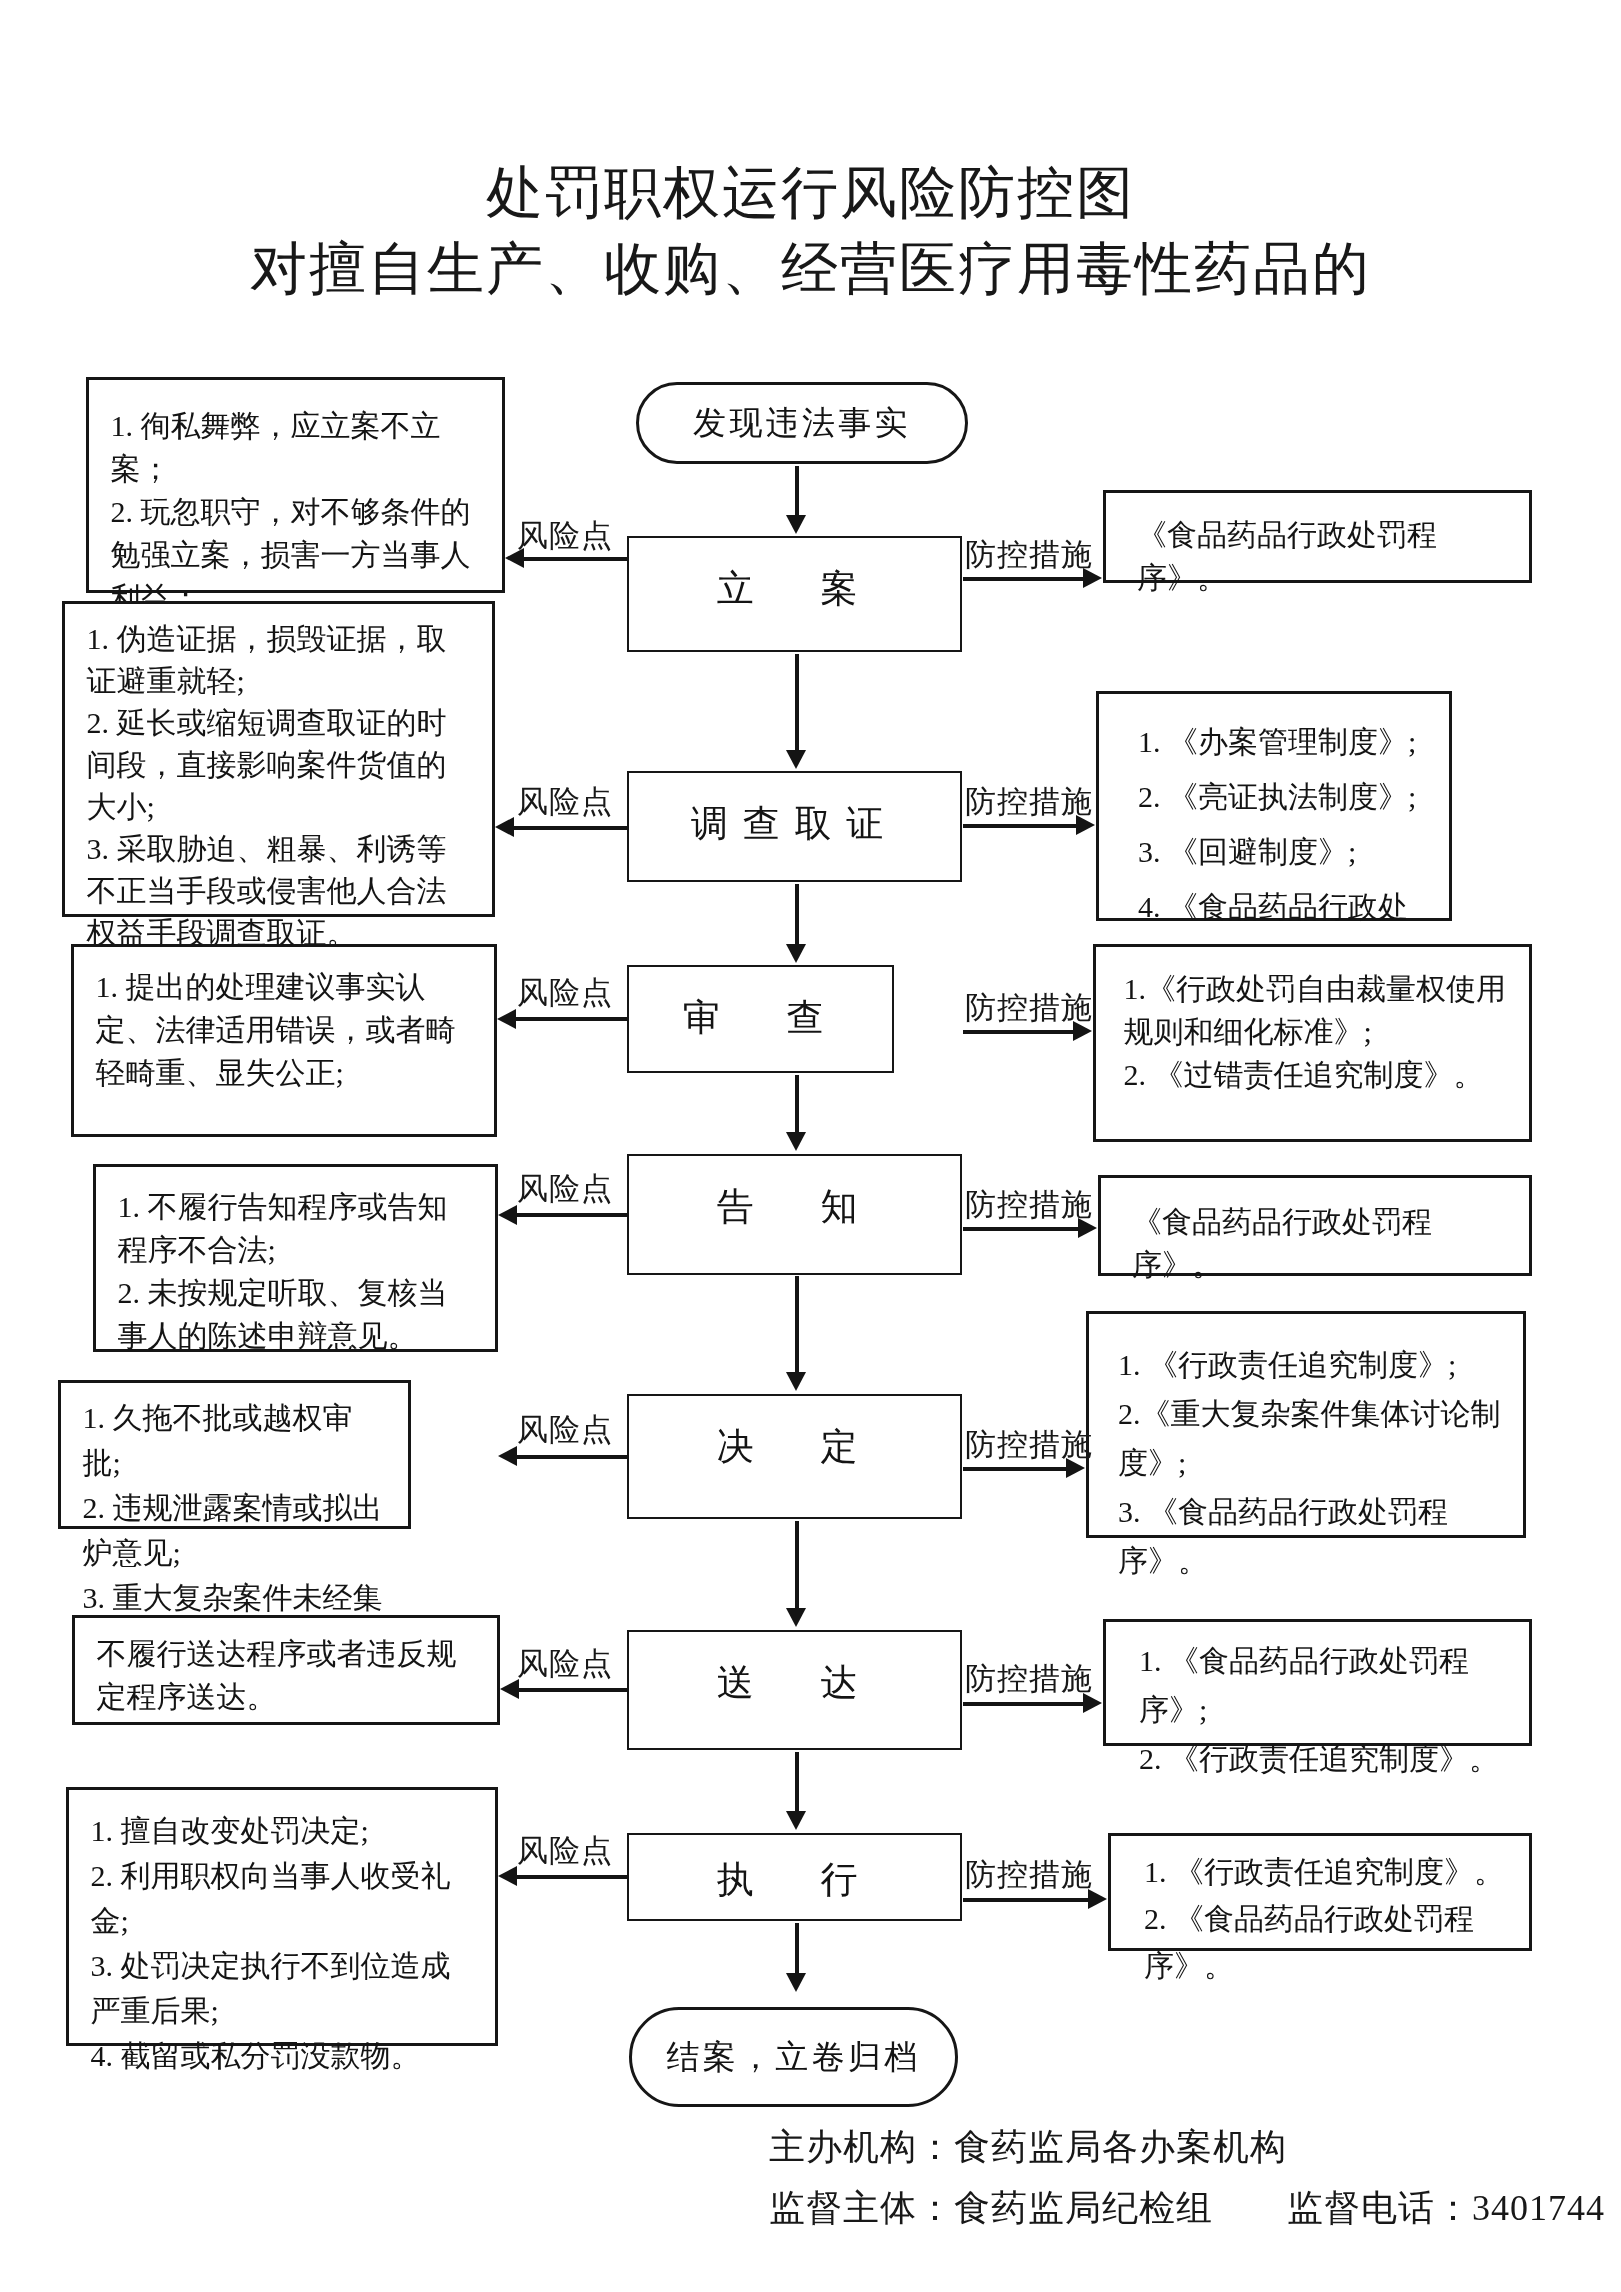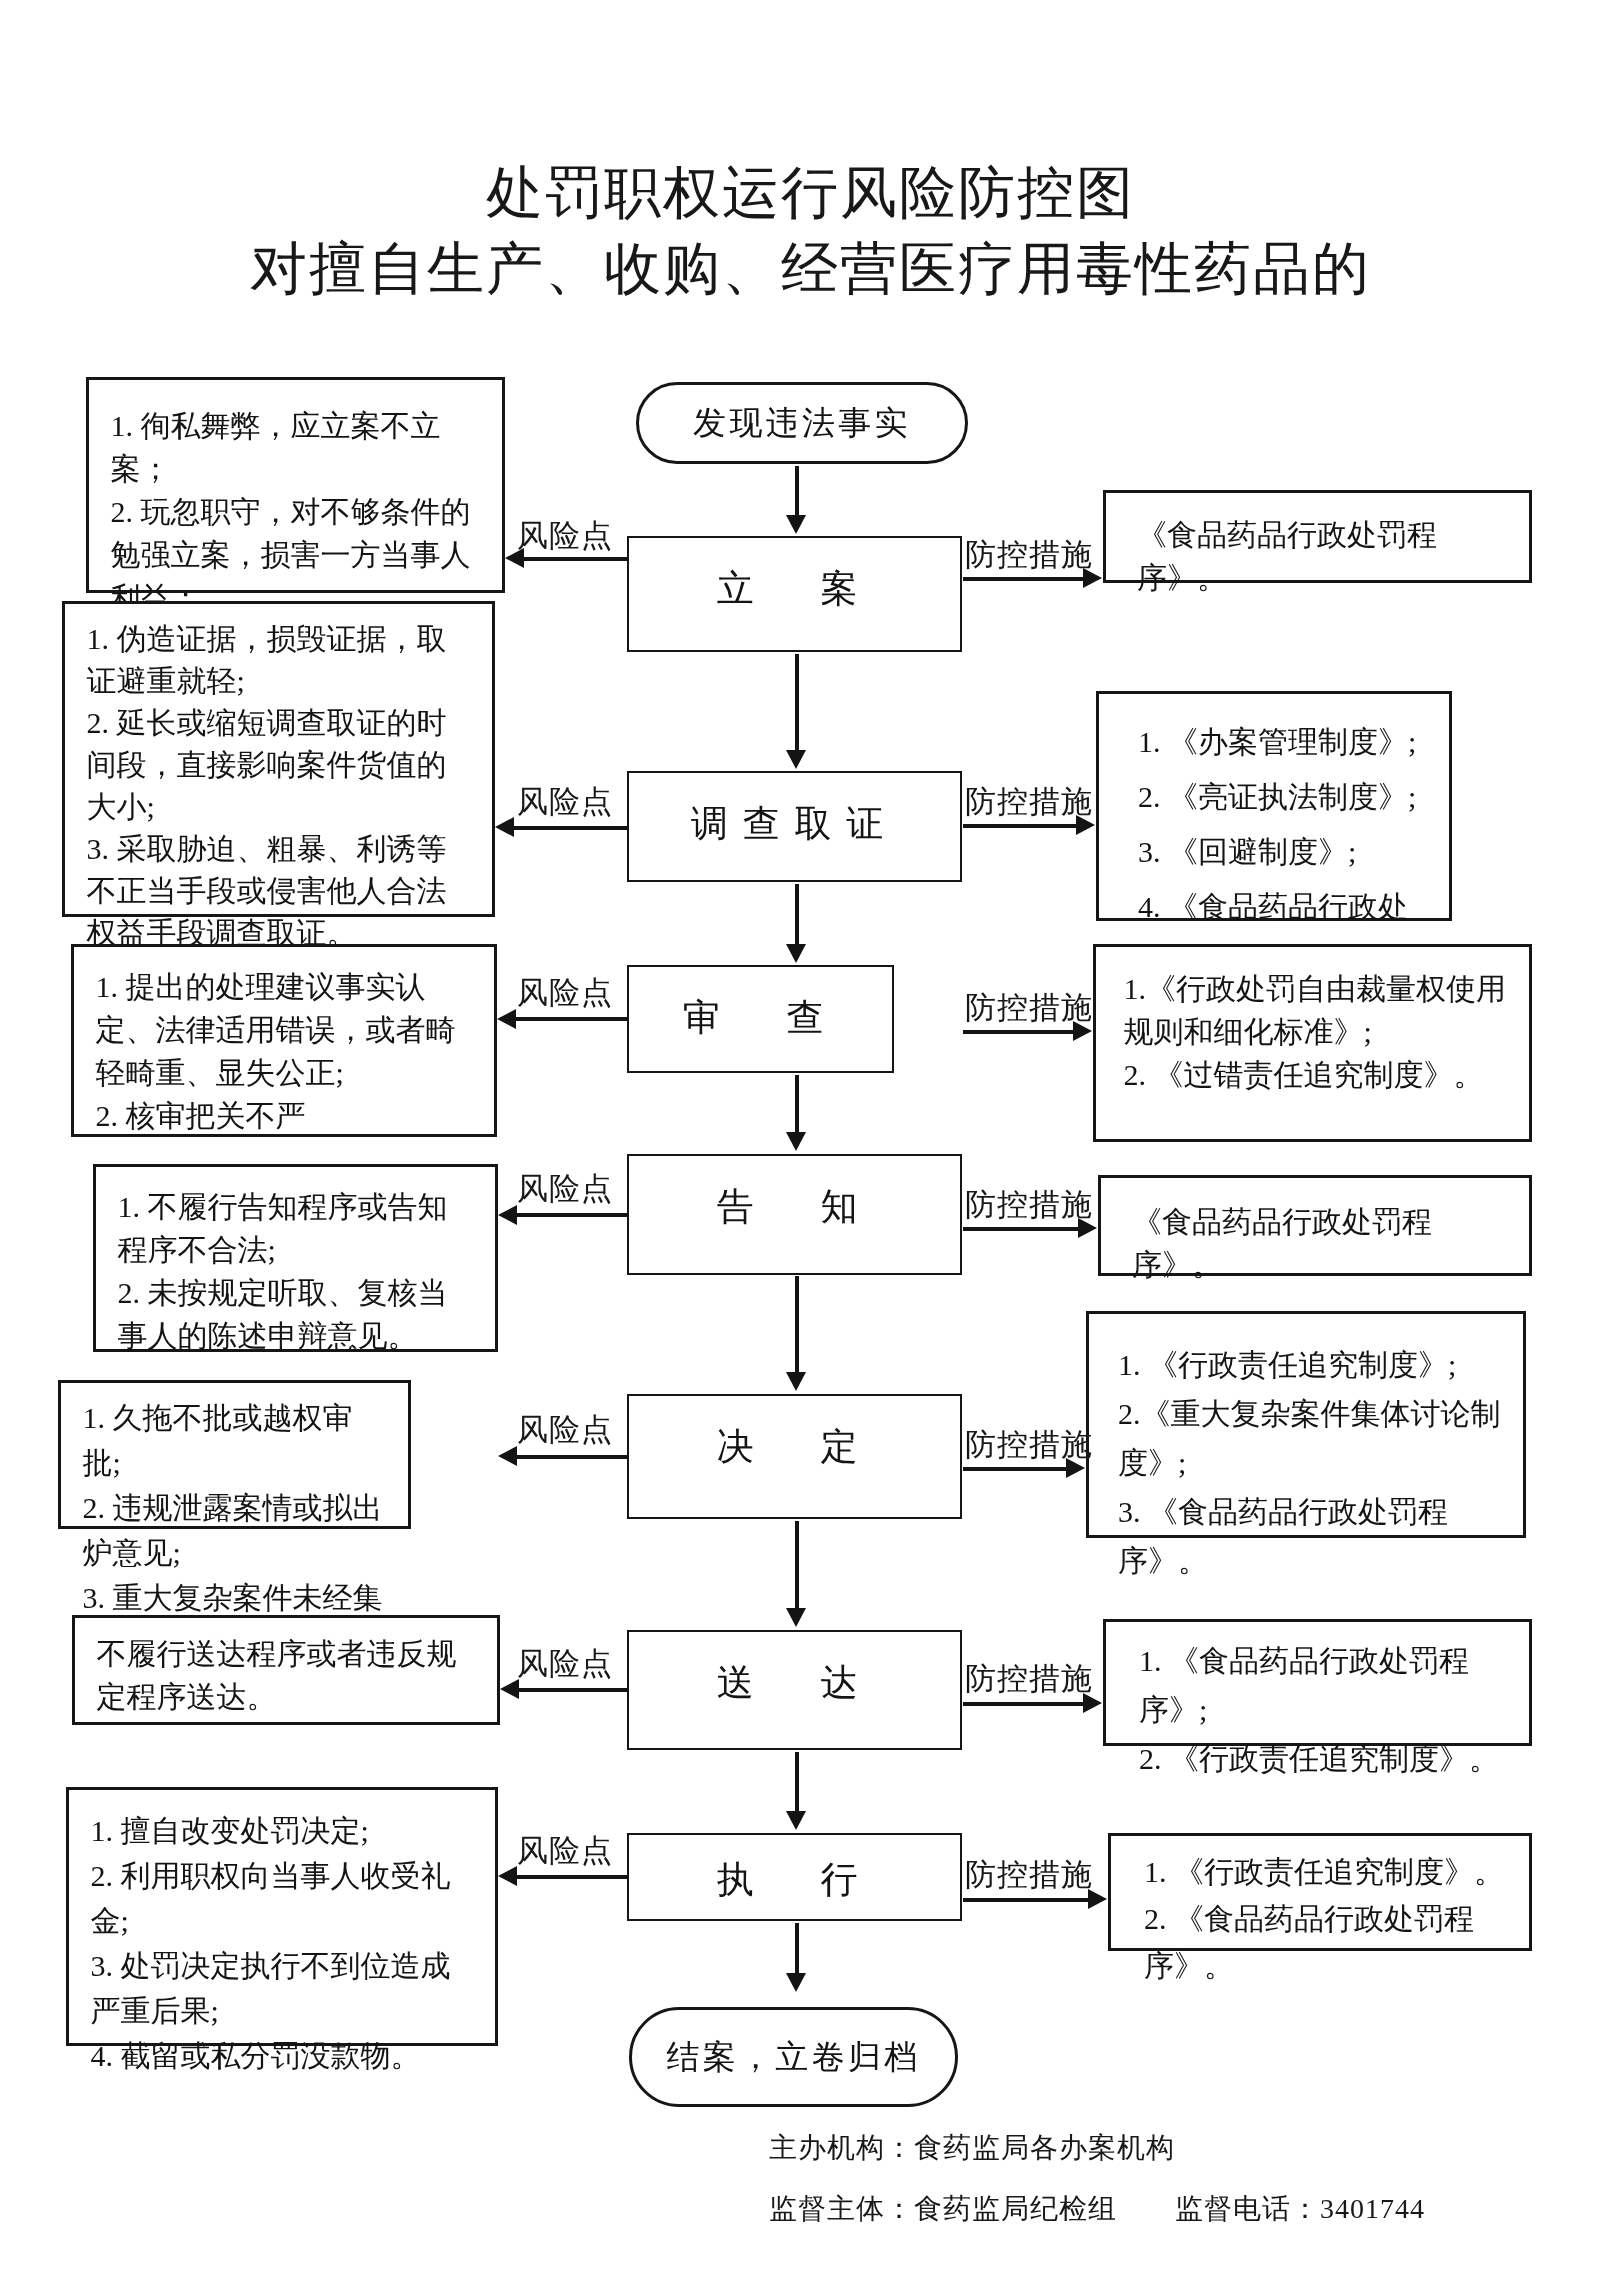--- a/index.html
+++ b/index.html
@@ -25,21 +25,21 @@
 
   .hline { position:absolute; height:3.9px; background:#141414; }
   .vline { position:absolute; width:3.9px; background:#141414; }
   .head-left  { position:absolute; width:0; height:0; border-top:10.8px solid transparent;
                 border-bottom:10.8px solid transparent; border-right:19.6px solid #141414; }
   .head-right { position:absolute; width:0; height:0; border-top:10.8px solid transparent;
                 border-bottom:10.8px solid transparent; border-left:19.6px solid #141414; }
   .head-down  { position:absolute; width:0; height:0; border-left:10.8px solid transparent;
                 border-right:10.8px solid transparent; border-top:19.6px solid #141414; }
 
-  .footer { position:absolute; left:769px; top:2117px; font-size:28px; line-height:61px;
+  .footer { position:absolute; left:769px; top:2117px; font-size:36px; line-height:61px;
             color:#181818; letter-spacing:1px; }
 </style>
 </head>
 <body>
 
 <div class="page">
 
   <div class="title">
     <div>处罚职权运行风险防控图</div>
     <div>对擅自生产、收购、经营医疗用毒性药品的</div>
@@ -77,21 +77,20 @@
   </div>
   <div class="alabel" style="left:517px; top:781px;">风险点</div>
   <div class="hline" style="left:513px; top:826px; width:115px;"></div>
   <div class="head-left" style="left:495px; top:817px;"></div>
   <div class="alabel" style="left:965px; top:781px;">防控措施</div>
   <div class="hline" style="left:963px; top:824px; width:116px;"></div>
   <div class="head-right" style="left:1076px; top:815px;"></div>
 
   <div class="sidebox" style="left:71px; top:944px; width:426px; height:193px; padding-top:17.6px;">
     <div class="li">1. 提出的处理建议事实认定、法律适用错误，或者畸轻畸重、显失公正;</div>
-    <div class="li">2. 核审把关不严</div>
   </div>
   <div class="proc" style="left:627px; top:965px; width:267px; height:108px;">审　查</div>
   <div class="sidebox" style="left:1093px; top:944px; width:439px; height:198px; padding-top:19.6px; padding-left:27.4px;">
     <div class="li">1.《行政处罚自由裁量权使用规则和细化标准》;</div>
     <div class="li">2. 《过错责任追究制度》。</div>
   </div>
   <div class="alabel" style="left:517px; top:972px;">风险点</div>
   <div class="hline" style="left:515px; top:1017px; width:113px;"></div>
   <div class="head-left" style="left:497px; top:1009px;"></div>
   <div class="alabel" style="left:965px; top:987px;">防控措施</div>

